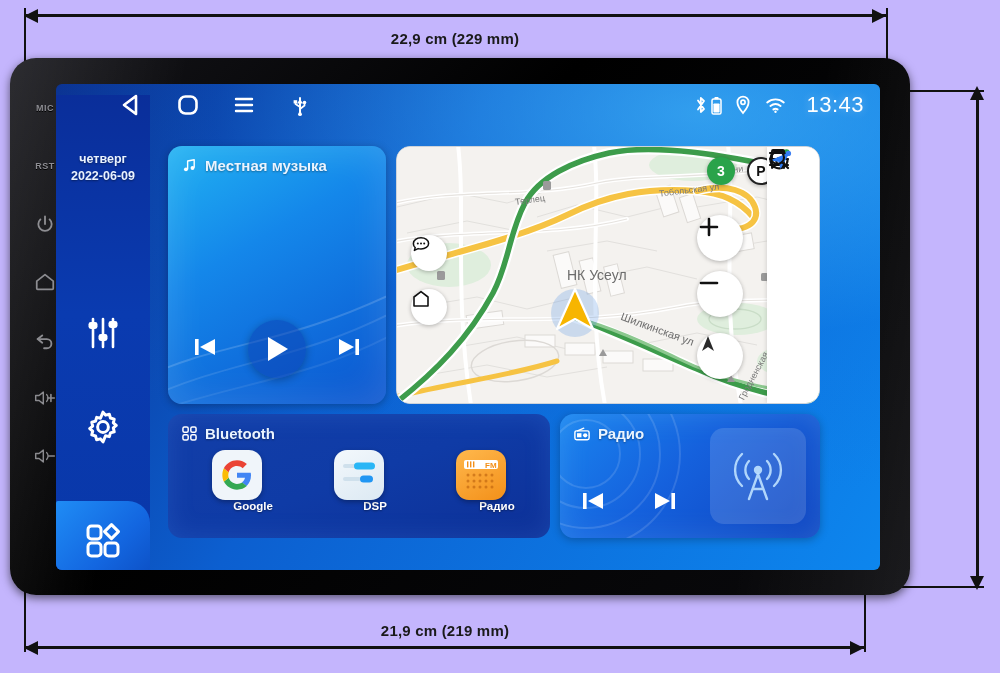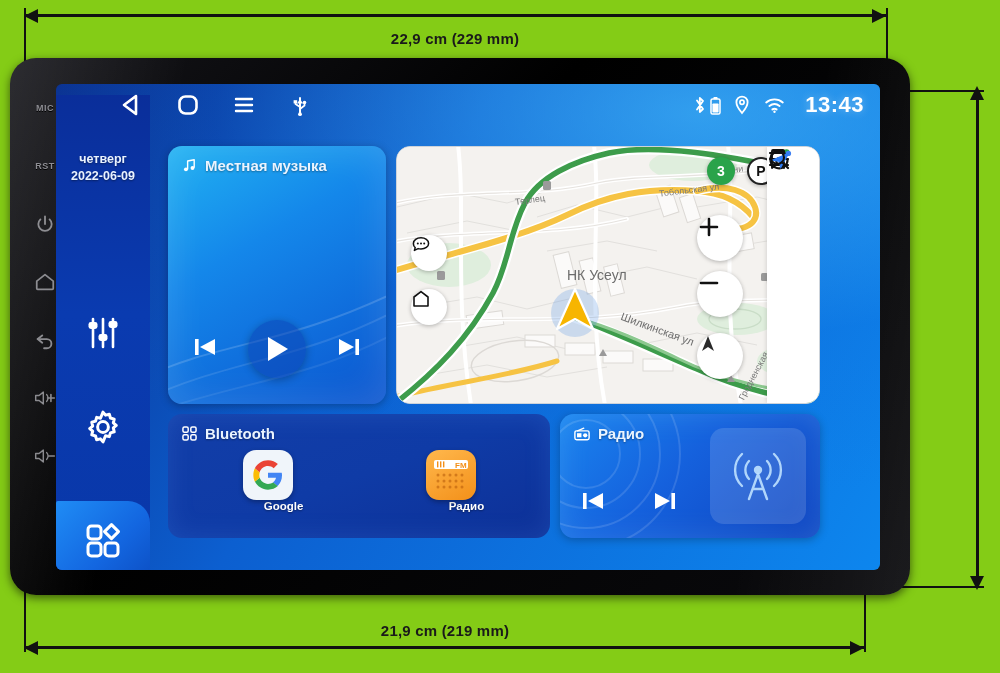--- a/index.html
+++ b/index.html
@@ -2,21 +2,21 @@
 <html><head>
 <meta charset="utf-8">
 <style>
   * { box-sizing: border-box; margin: 0; padding: 0; }
   html, body {
     width: 1000px; height: 673px;
     background: #ffffff;
     font-family: "Liberation Sans", sans-serif;
     overflow: hidden;
   }
-  #stage { position: relative; width: 1000px; height: 673px; background: #84cc16; }
+  #stage { position: relative; width: 1000px; height: 673px; background: #c4b5fd; }
 
   
   .dim-label {
     position: absolute; color: #1a1a1a; font-weight: bold;
     font-size: 15px; letter-spacing: .2px; white-space: nowrap;
   }
   .dim-line { position: absolute; background: #111; }
   .ext-line { position: absolute; background: #111; width: 2px; }
   .ext-line-h { position: absolute; background: #111; height: 2px; }
   .arrow { position: absolute; width: 0; height: 0; }
@@ -60,21 +60,21 @@
   }
 
   
   #statusbar {
     position:absolute; left:0; top:0; width:100%; height:42px;
     display:flex; align-items:center; z-index:6; color:#fff;
   }
   #sb-left { display:flex; align-items:center; gap:0; padding-left:48px; }
   .sb-icon { width:56px; height:42px; display:flex; align-items:center; justify-content:center; }
   #sb-right { margin-left:auto; display:flex; align-items:center; gap:13px; padding-right:16px; }
-  #clock { font-size:22px; font-weight:bold; letter-spacing:.5px; margin-left:6px;
+  #clock { font-size:22px; font-weight:normal; letter-spacing:.5px; margin-left:6px;
            text-shadow:0 0 8px rgba(255,255,255,.35); }
 
   
   #sidebar {
     position:absolute; left:0; top:0; width:94px; height:100%;
     background: linear-gradient(180deg,#0a2e9a 0%,#0a3bb0 45%,#0937a8 100%);
     z-index:5;
     margin-top:11px;
   }
   #sb-date {
@@ -555,20 +555,31 @@
                 <path fill="#4285F4" d="M45 24.5c0-1.6-.1-2.8-.4-4H24v7.6h12c-.3 2-1.6 5-4.6 7l7 5.4C42.6 36.6 45 31 45 24.5z"></path>
                 <path fill="#34A853" d="M24 46c6 0 11-2 14.7-5.4l-7-5.4C29.8 36.5 27.2 37.4 24 37.4c-5.8 0-10.7-3.9-12.4-9.1l-7.3 5.6C8 41.1 15.4 46 24 46z"></path>
                 <path fill="#FBBC05" d="M11.6 28.3c-.5-1.3-.7-2.8-.7-4.3s.3-3 .7-4.3l-7.3-5.7C2.8 17 2 20.4 2 24s.8 7 2.3 10z"></path>
                 <path fill="#EA4335" d="M24 10.6c3.3 0 6.2 1.1 8.5 3.3l6.3-6.3C35 4 30 2 24 2 15.4 2 8 6.9 4.3 14l7.3 5.7C13.3 14.5 18.2 10.6 24 10.6z"></path>
               </svg>
             </div>
             <div class="app-lb">Google</div>
           </div>
 
 
+          <div class="app">
+            <div class="app-ic" style="background:linear-gradient(150deg,#f3f8fc,#dce9f3);">
+              <svg width="38" height="34" viewBox="0 0 38 34">
+                <rect x="3" y="6" width="16" height="4" rx="2" fill="#cfe0ec"></rect>
+                <rect x="14" y="4.4" width="21" height="7.2" rx="3.6" fill="#29b6f6"></rect>
+                <rect x="3" y="19" width="18" height="4" rx="2" fill="#cfe0ec"></rect>
+                <rect x="20" y="17.4" width="13" height="7.2" rx="3.6" fill="#2196f3"></rect>
+              </svg>
+            </div>
+            <div class="app-lb">DSP</div>
+          </div>
 
           <div class="app">
             <div class="app-ic" style="background:linear-gradient(150deg,#ffb84d,#f39019);">
               <svg width="44" height="40" viewBox="0 0 44 40">
                 <rect x="5" y="5" width="34" height="9" rx="2" fill="#fff"></rect>
                 <g fill="#f39019">
                     <rect x="8" y="6.4" width="1.4" height="6"></rect>
                     <rect x="11" y="6.4" width="1.4" height="6"></rect>
                     <rect x="14" y="6.4" width="1.4" height="6"></rect>
                   </g>

